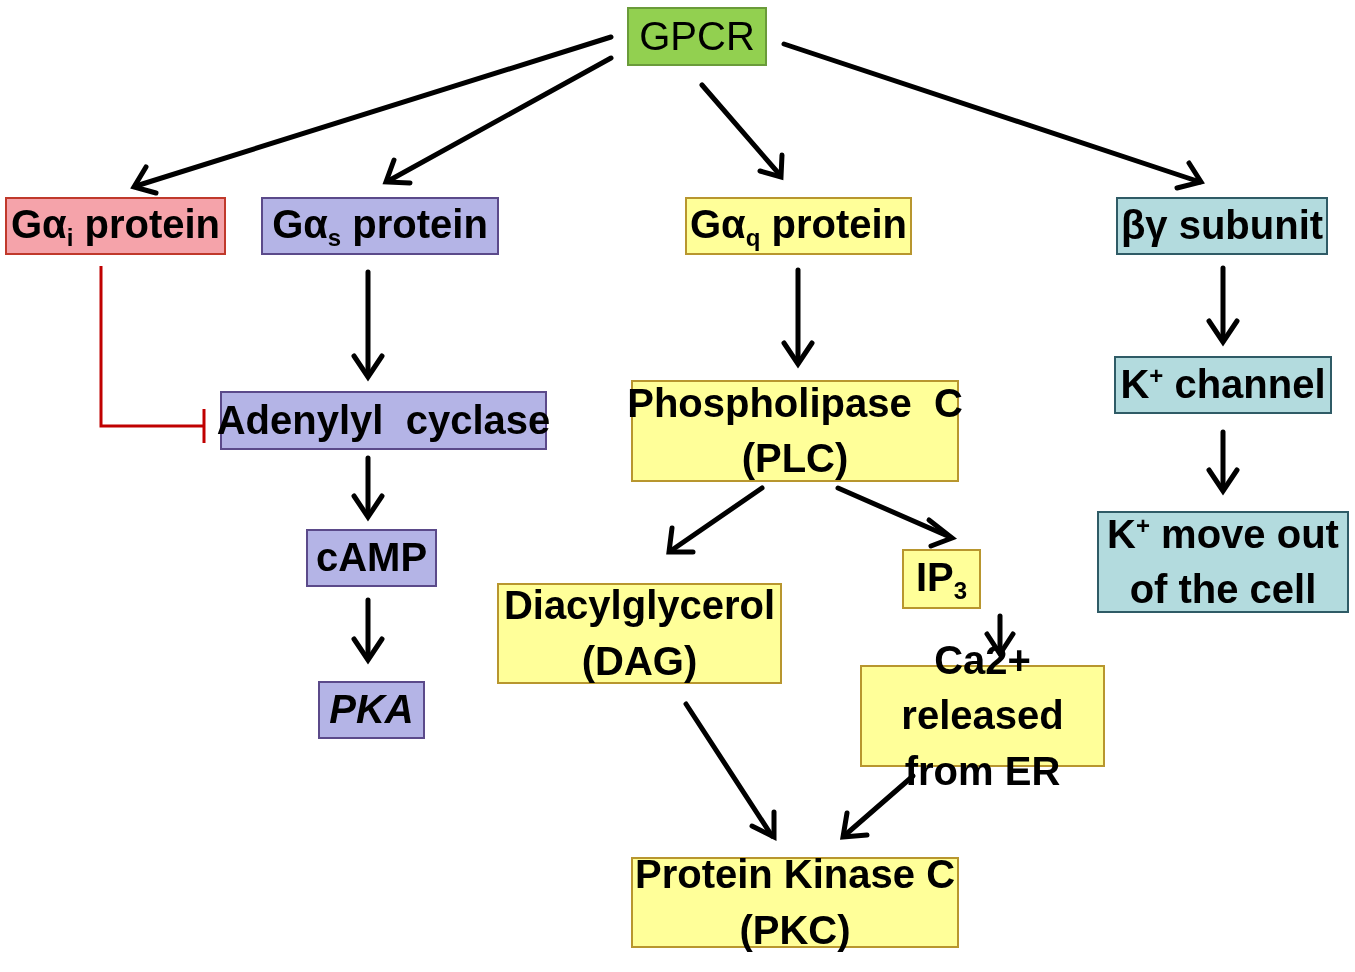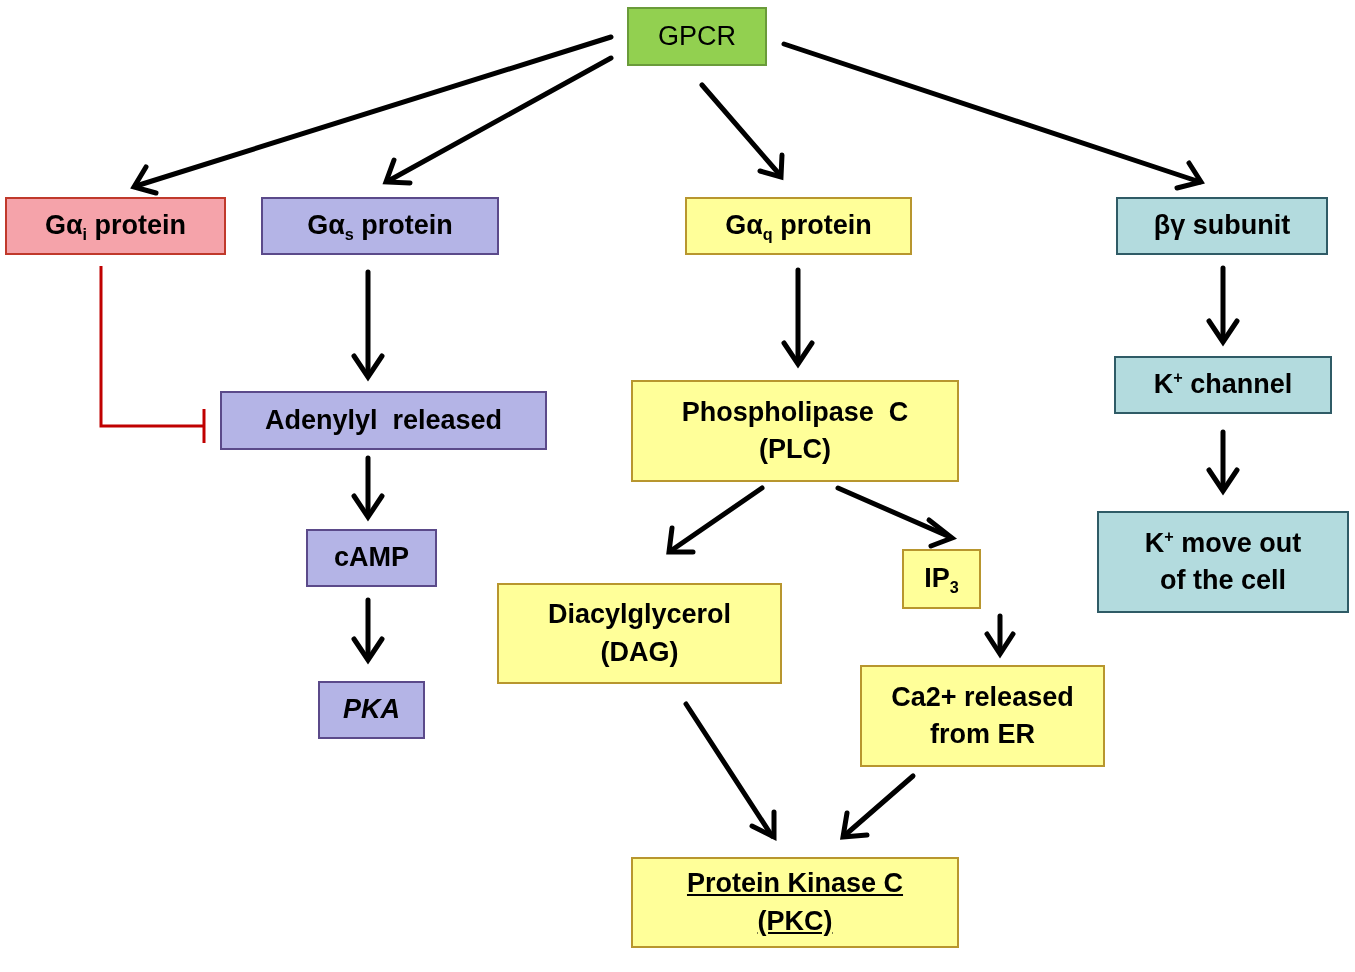--- a/index.html
+++ b/index.html
@@ -1,18 +1,18 @@
 <!DOCTYPE html>
 <html><head>
 <meta charset="utf-8">
 <style>
   html, body { margin:0; padding:0; background:#ffffff; }
   body { width:1355px; height:972px; position:relative; overflow:hidden; font-family:"Liberation Sans", sans-serif; }
   svg.arrows { position:absolute; left:0; top:0; width:1355px; height:972px; }
-  .box { position:absolute; box-sizing:border-box; display:flex; align-items:center; justify-content:center; text-align:center; font-weight:bold; font-size:27px; color:#000; line-height:1.38; border-width:2px; border-style:solid; }
+  .box { position:absolute; box-sizing:border-box; display:flex; align-items:center; justify-content:center; text-align:center; font-weight:bold; font-size:40px; color:#000; line-height:1.38; border-width:2px; border-style:solid; }
   .green { background:#92d050; border-color:#6a9b3a; font-weight:normal; }
   .pink { background:#f5a3aa; border-color:#c0392b; }
   .purple { background:#b4b4e6; border-color:#5b4a8a; }
   .yellow { background:#ffff99; border-color:#b8962e; }
   .teal { background:#b3dbde; border-color:#2f5b66;text-align:center; }
   sub, sup { font-size:60%; }
   sub { vertical-align:-0.35em; }
 </style>
 </head>
 <body>
@@ -110,21 +110,21 @@
 
 <div class="box yellow" style="left:685px;top:197px;width:227px;height:58px;">
   <span><span>Gα</span><sub>q</sub><span style="white-space:pre"> protein</span></span>
 </div>
 
 <div class="box teal" style="left:1116px;top:197px;width:212px;height:58px;">
   <span>βγ subunit</span>
 </div>
 
 <div class="box purple" style="left:220px;top:391px;width:327px;height:59px;">
-  <span style="white-space:pre">Adenylyl  released</span>
+  <span style="white-space:pre">Adenylyl  cyclase</span>
 </div>
 
 <div class="box purple" style="left:306px;top:529px;width:131px;height:58px;">
   <span>cAMP</span>
 </div>
 
 <div class="box purple" style="left:318px;top:681px;width:107px;height:58px;font-style:italic;">
   <span>PKA</span>
 </div>
 
@@ -140,21 +140,21 @@
 
 <div class="box yellow" style="left:902px;top:549px;width:79px;height:60px;">
   <span><span>IP</span><sub>3</sub></span>
 </div>
 
 <div class="box yellow" style="left:860px;top:665px;width:245px;height:102px;flex-direction:column;">
   <span>Ca2+ released</span>
   <span>from ER</span>
 </div>
 
-<div class="box yellow" style="left:631px;top:857px;width:328px;height:91px;flex-direction:column;text-decoration:underline;">
+<div class="box yellow" style="left:631px;top:857px;width:328px;height:91px;flex-direction:column;">
   <span>Protein Kinase C</span>
   <span>(PKC)</span>
 </div>
 
 <div class="box teal" style="left:1114px;top:356px;width:218px;height:58px;">
   <span><span>K</span><sup>+</sup><span style="white-space:pre"> channel</span></span>
 </div>
 
 <div class="box teal" style="left:1097px;top:511px;width:252px;height:102px;flex-direction:column;">
   <span><span>K</span><sup>+</sup><span style="white-space:pre"> move out</span></span>

